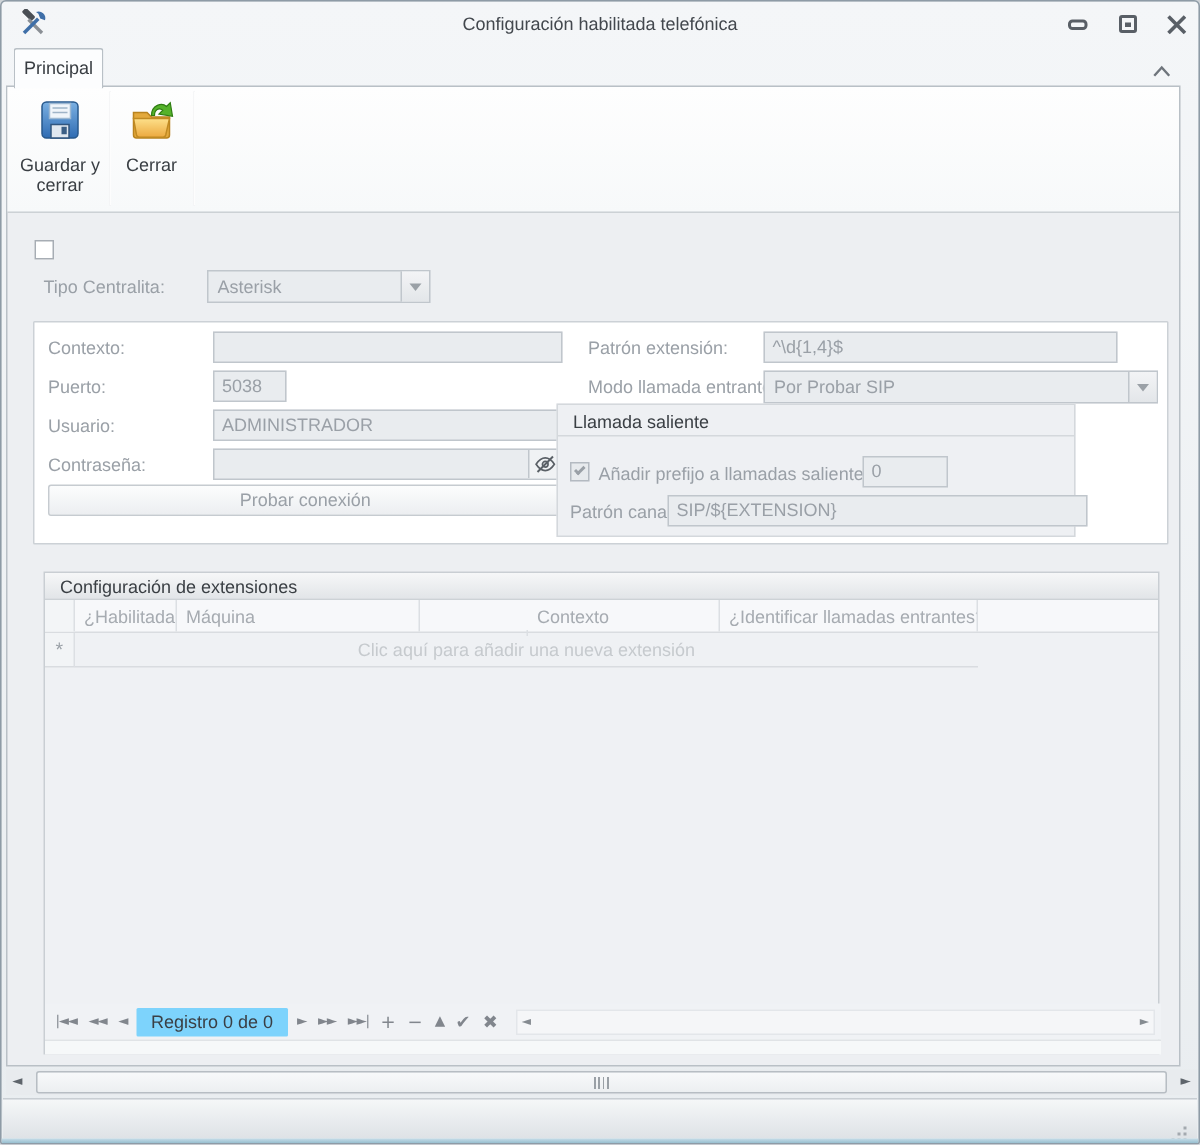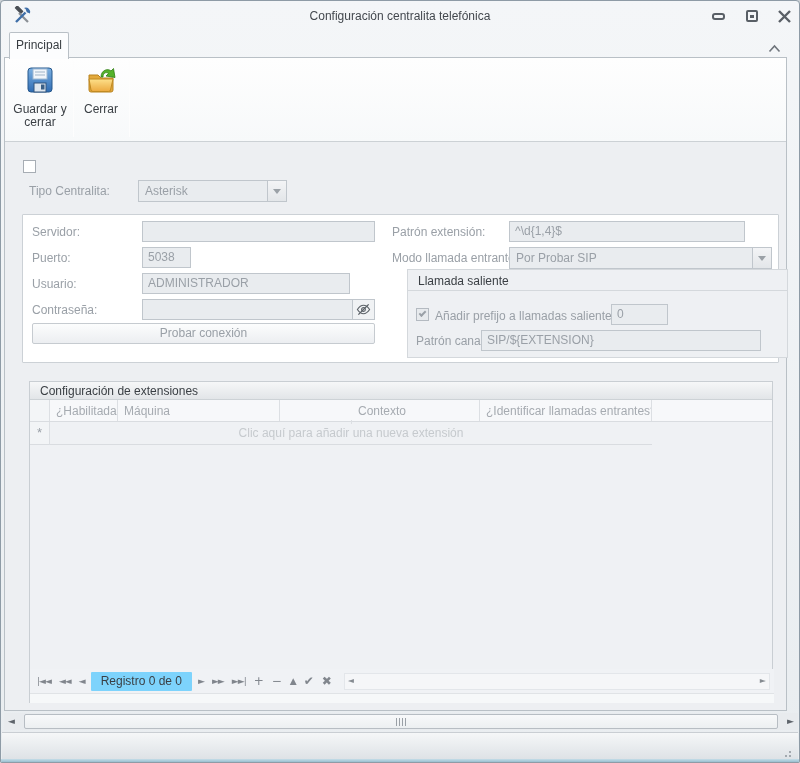--- a/index.html
+++ b/index.html
@@ -140,21 +140,21 @@
 
 <div class="win">
 
   <div class="titlebar">
     <svg class="app-icon" width="20" height="20" viewBox="0 0 20 20">
       <rect x="2" y="1" width="9" height="4" rx="1" transform="rotate(45 6 4)" fill="#4a4f55"></rect>
       <line x1="7" y1="7" x2="16" y2="16" stroke="#8a8f95" stroke-width="2.2"></line>
       <line x1="13.5" y1="6.5" x2="4" y2="16" stroke="#3f6fa8" stroke-width="2.4"></line>
       <path d="M12 2 a4.5 4.5 0 0 1 6 5.5 l-3.2 -1.2 -1.2 -3.2 z" fill="#3f6fa8"></path>
     </svg>
-    <div class="title">Configuración centralita telefónica</div>
+    <div class="title">Configuración habilitada telefónica</div>
     <div class="tbb" style="left:706px;">
         <span class="glyph-min"></span>
       </div>
     <div class="tbb" style="left:740px;">
         <span class="glyph-max">
           <span></span>
         </span>
       </div>
     <div class="tbb" style="left:772px;">
       <svg width="13" height="13" viewBox="0 0 13 13">
@@ -211,28 +211,28 @@
 
   <span class="glabel" style="left:28px; top:183px;">Tipo Centralita:</span>
   <div class="combo" style="left:137px; top:179px; width:149px;">
     <span class="cval">Asterisk</span>
     <span class="cbtn">
         <span class="tri-down"></span>
       </span>
   </div>
 
   <div class="panel-white">
-    <span class="glabel" style="left:9px; top:10px;">Servidor:</span>
+    <span class="glabel" style="left:9px; top:10px;">Contexto:</span>
     <div class="field" style="left:119px; top:6px; width:233px;"></div>
 
     <span class="glabel" style="left:9px; top:36px;">Puerto:</span>
     <div class="field" style="left:119px; top:32px; width:49px;">5038</div>
 
     <span class="glabel" style="left:9px; top:62px;">Usuario:</span>
-    <div class="field" style="left:119px; top:58px; width:208px;">ADMINISTRADOR</div>
+    <div class="field" style="left:119px; top:58px; width:233px;">ADMINISTRADOR</div>
 
     <span class="glabel" style="left:9px; top:88px;">Contraseña:</span>
     <div class="field" style="left:119px; top:84px; width:233px;">
       <span></span>
       <span class="eye-btn">
         <svg width="15" height="15" viewBox="0 0 16 16">
           <path d="M1.5 8 C3.5 5 6 3.5 8 3.5 C10 3.5 12.5 5 14.5 8 C12.5 11 10 12.5 8 12.5 C6 12.5 3.5 11 1.5 8 Z" fill="none" stroke="#5a6066" stroke-width="1.2"></path>
           <circle cx="8" cy="8" r="2" fill="none" stroke="#5a6066" stroke-width="1.2"></circle>
           <line x1="2.5" y1="13.5" x2="13.5" y2="2.5" stroke="#5a6066" stroke-width="1.4"></line>
         </svg>
@@ -245,21 +245,21 @@
     <div class="field" style="left:486px; top:6px; width:236px;">^\d{1,4}$</div>
 
     <span class="glabel" style="left:369px; top:36px;">Modo llamada entrante:</span>
     <div class="combo" style="left:486px; top:32px; width:263px;">
       <span class="cval">Por Probar SIP</span>
       <span class="cbtn">
           <span class="tri-down"></span>
         </span>
     </div>
 
-    <div class="groupbox" style="left:384px; top:54px; width:381px; height:89px;">
+    <div class="groupbox" style="left:348px; top:54px; width:346px; height:89px;">
       <div class="groupbox-hd">Llamada saliente</div>
       <span class="cb disabled" style="left:8px; top:38px;">
           <span class="cb-check"></span>
         </span>
       <span class="glabel" style="left:27px; top:39px;">Añadir prefijo a llamadas salientes</span>
       <div class="field" style="left:203px; top:34px; width:57px;">0</div>
       <span class="glabel" style="left:8px; top:64px;">Patrón canal:</span>
       <div class="field" style="left:73px; top:60px; width:280px;">SIP/${EXTENSION}</div>
     </div>
   </div>

